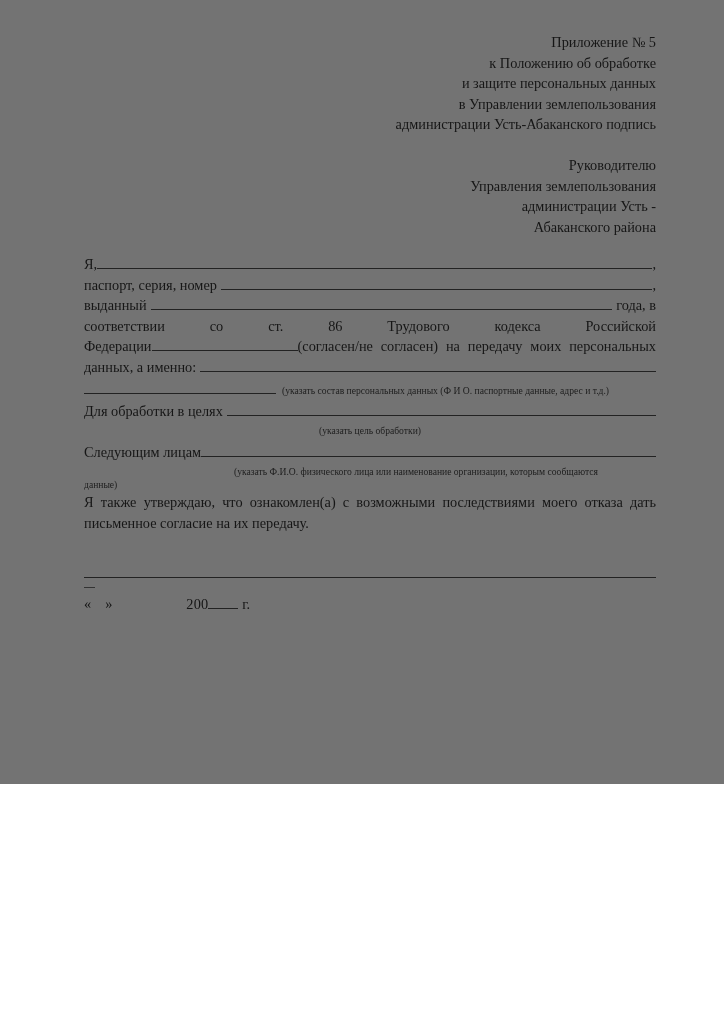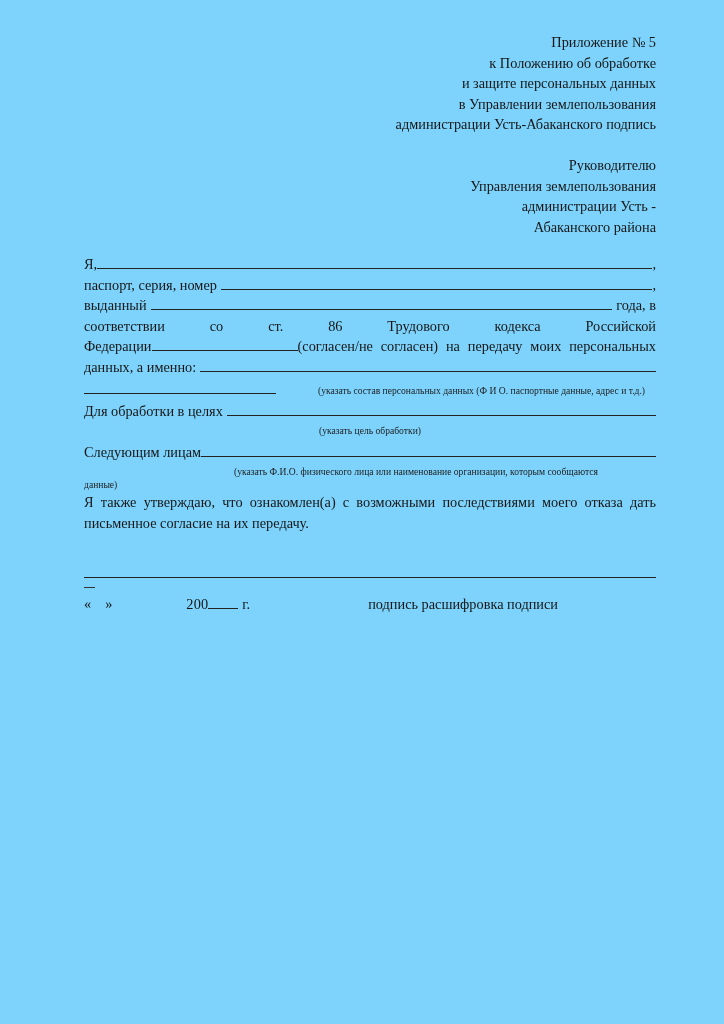--- a/index.html
+++ b/index.html
@@ -8,22 +8,22 @@
     padding: 0;
     background: #ffffff;
   }
   body {
     font-family: "Liberation Serif", "DejaVu Serif", serif;
     color: #161616;
   }
   .page {
     position: relative;
     width: 724px;
-    height: 1024px;
-    background: #7dd3fc;
+    height: 784px;
+    background: #737373;
     overflow: hidden;
     box-sizing: border-box;
   }
   .sheet {
     position: absolute;
     left: 84px;
     top: 0;
     width: 572px;
   }
 
@@ -185,21 +185,21 @@
 
       <div class="just" style="text-align-last:justify;">
         <span>Федерации</span><span class="inline-fill" style="width:146px;"></span><span>(согласен/не согласен) на передачу моих персональных</span>
       </div>
 
       <div class="row">
         <span class="lbl sp-r">данных, а именно:</span>
         <span class="fill"></span>
       </div>
 
-      <div class="row" style="margin-top:3px;gap:36px;">
+      <div class="row" style="margin-top:3px;">
         <span class="inline-fill" style="width:192px;"></span>
         <span class="hint" style="margin-left:6px;">(указать состав персональных данных (Ф И О. паспортные данные, адрес и т.д.)</span>
       </div>
 
       <div class="row" style="margin-top:4px;justify-content:space-between;">
         <span class="lbl sp-r">Для обработки в целях</span>
         <span class="fill"></span>
       </div>
       <div class="hint hint-center" style="margin-top:2px;">(указать цель обработки)</div>
 
@@ -215,18 +215,17 @@
 
       <div class="sig-rule"></div>
       <div class="dash"></div>
 
       <div class="sig-row">
         <span class="quote-open">«</span>
         <span class="quote-close">»</span>
         <span class="year">200</span>
           <span class="year-fill"></span>
         <span class="sp-l">г.</span>
-        <span class="sig-caption">подпись расшифровка подписи</span>
       </div>
 
     </div>
   </div>
 </div>
 
 </body></html>

